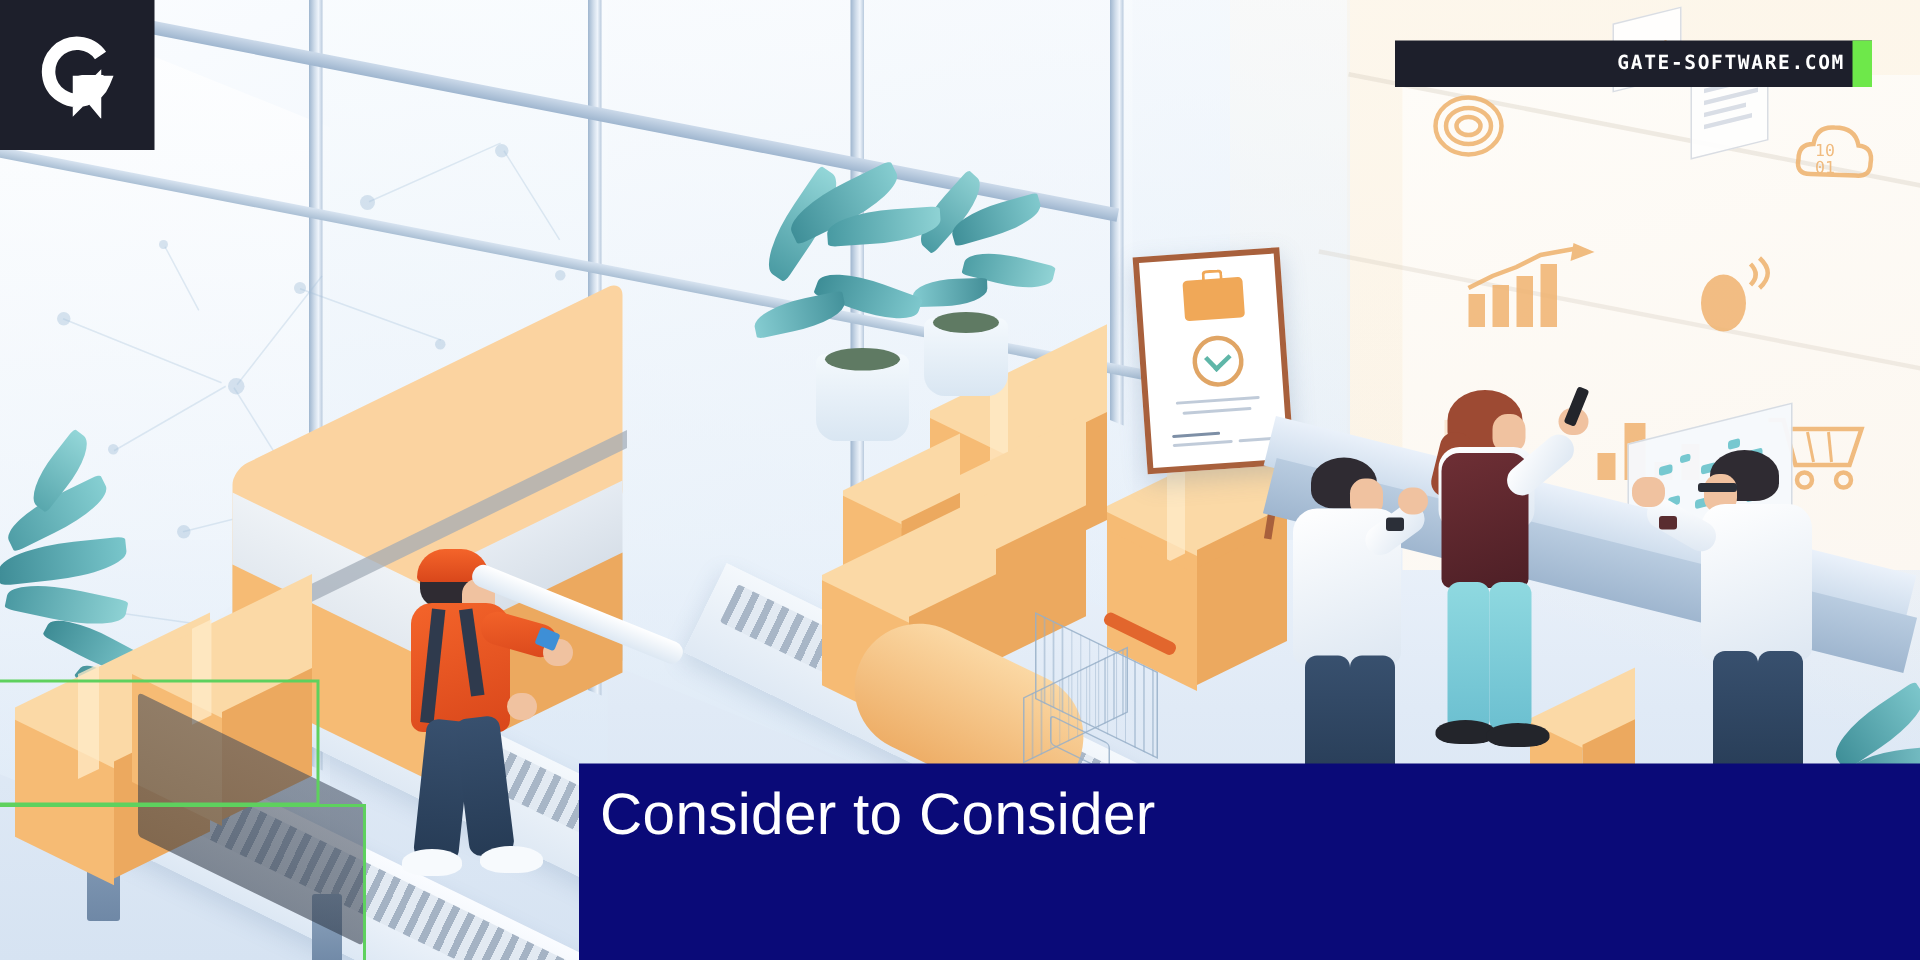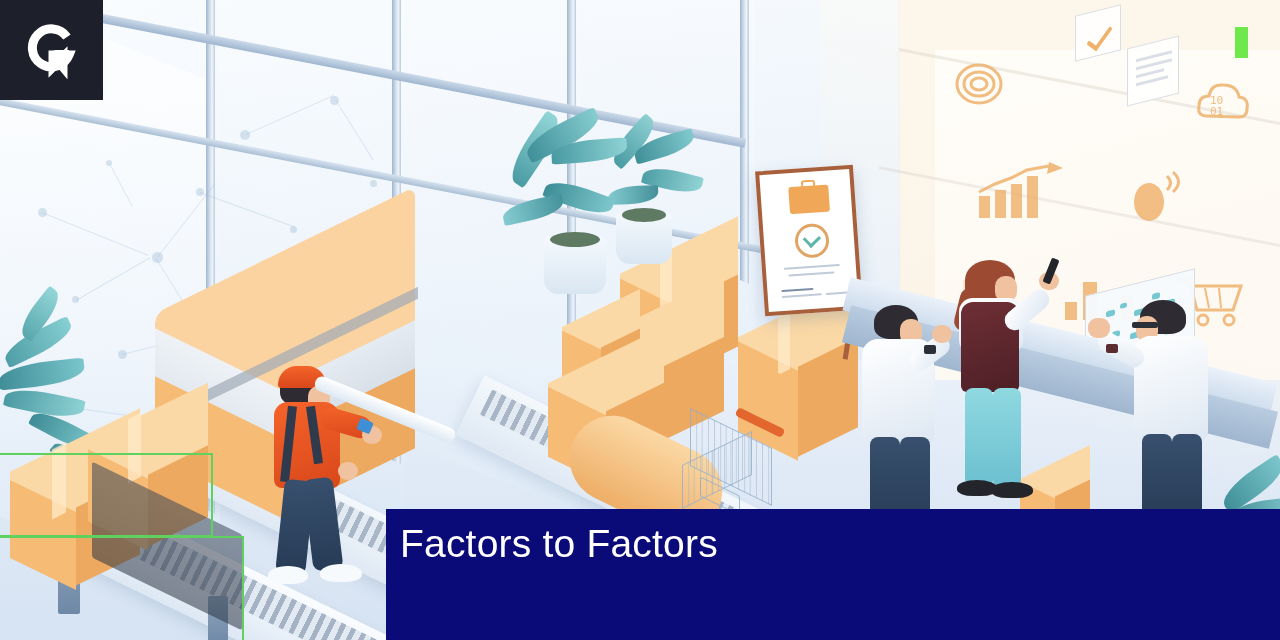--- a/index.html
+++ b/index.html
@@ -529,18 +529,21 @@
   <div class="detbox" style="left: -2px; top: 453px; width: 215px; height: 84px; border-color: rgb(94, 209, 94);"></div>
   <div class="detbox" style="left: -2px; top: 536px; width: 246px; height: 110px; border-color: rgb(94, 209, 94);"></div>
 
   <div class="logo-badge" style="background: rgb(29, 31, 43);">
     <svg width="58" height="58" viewBox="0 0 58 58">
       <path d="M44,16 A19,19 0 1 0 46,34 L30,34 L30,46 L40,36 L40,46 L30,34" fill="none" stroke="#ffffff" stroke-width="9" stroke-linecap="butt"></path>
       <path d="M29,29 L46,29 L46,32 L33,45 L33,30 Z" fill="#ffffff"></path>
     </svg>
   </div>
 
+  <div class="wm-bar" style="background: rgb(29, 31, 43);">
+    <span class="wm-text" style="color: rgb(255, 255, 255);">GATE-SOFTWARE.COM</span>
+  </div>
   <div class="wm-accent" style="background: rgb(110, 232, 74);"></div>
 
   <div class="title-banner" style="background: rgb(10, 10, 120);"></div>
-  <div class="title-text" style="color: rgb(255, 255, 255);">Factors to Factors</div>
+  <div class="title-text" style="color: rgb(255, 255, 255);">Consider to Consider</div>
 
 </div>
 
 </body></html>

